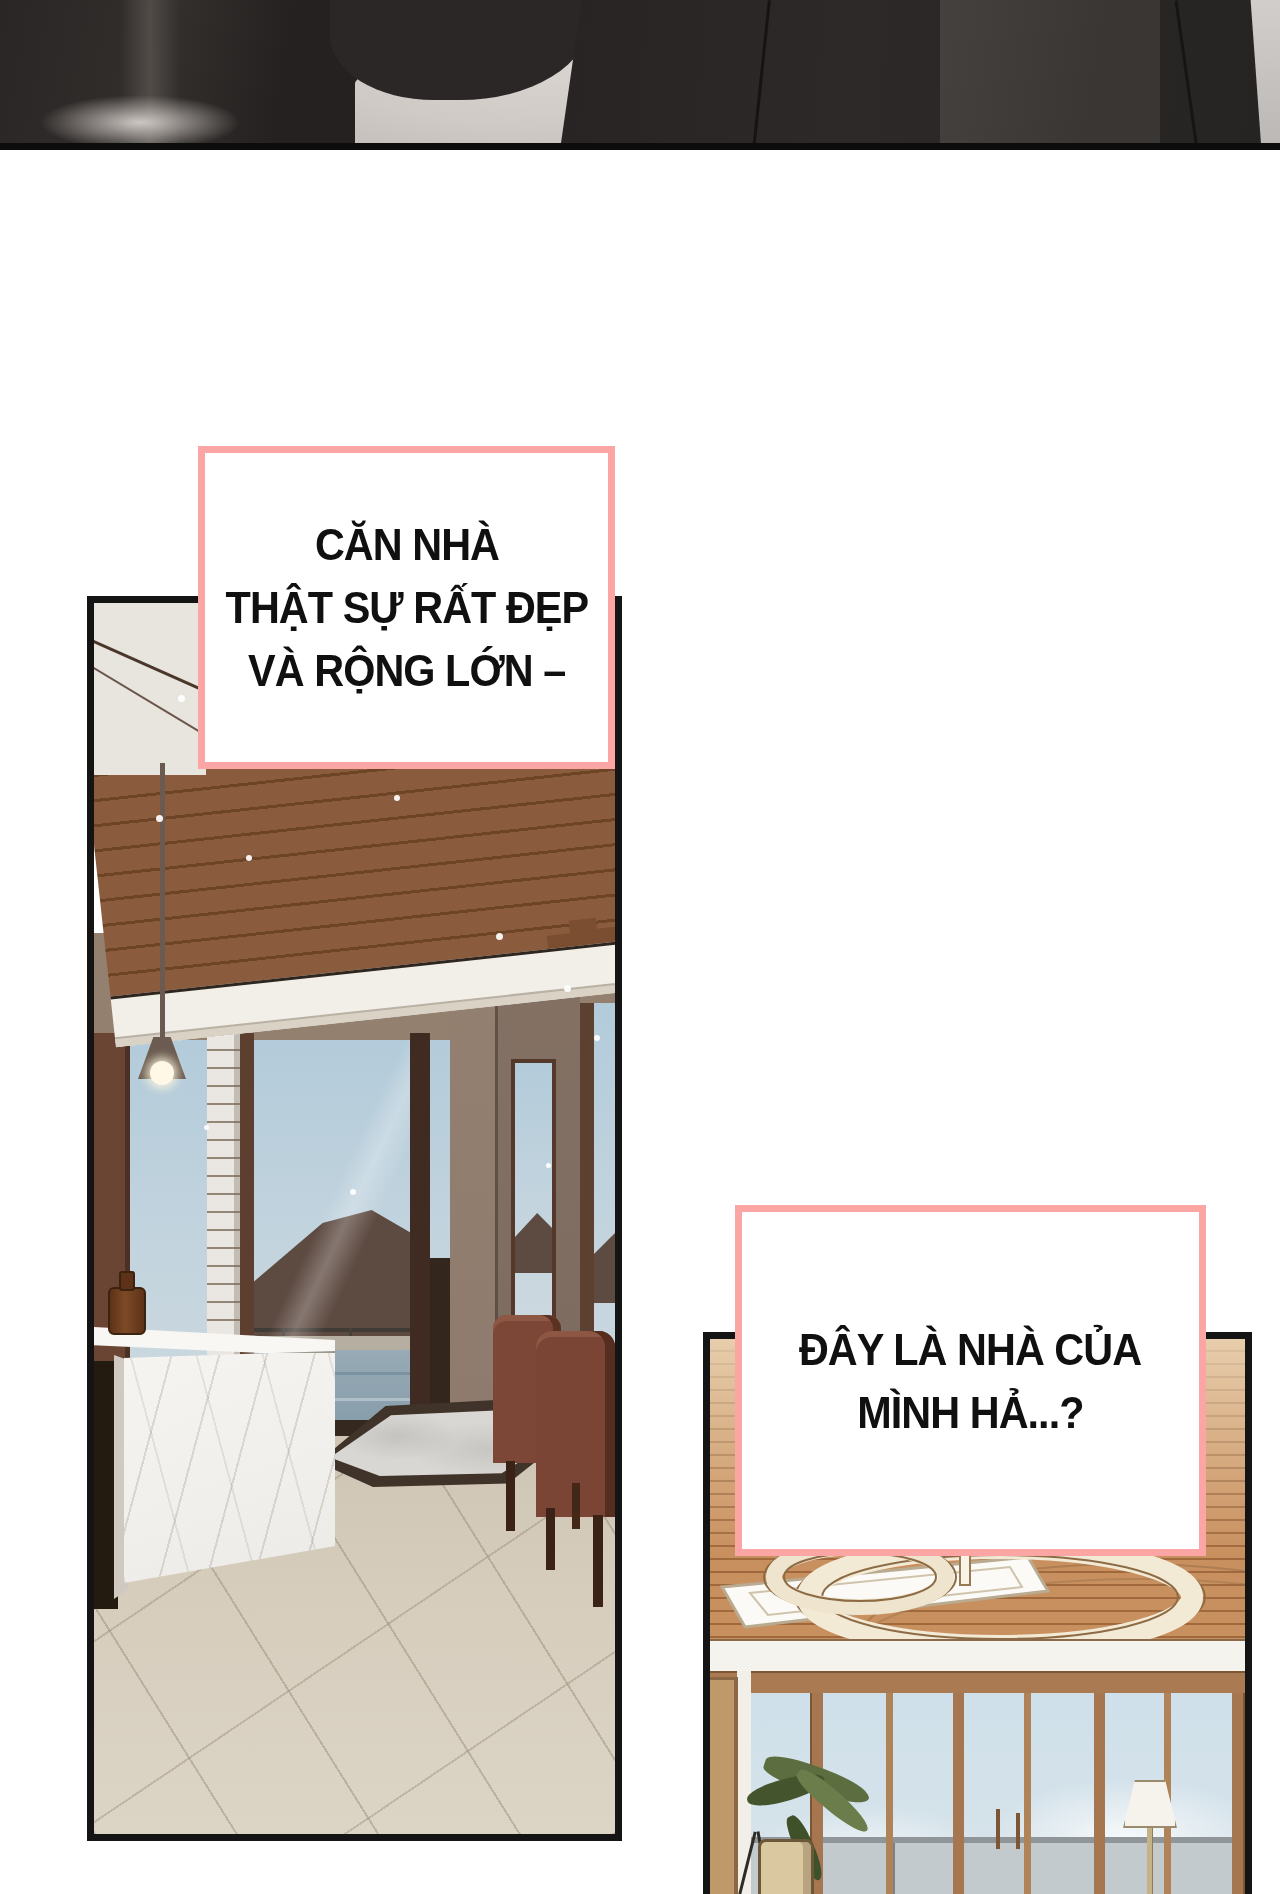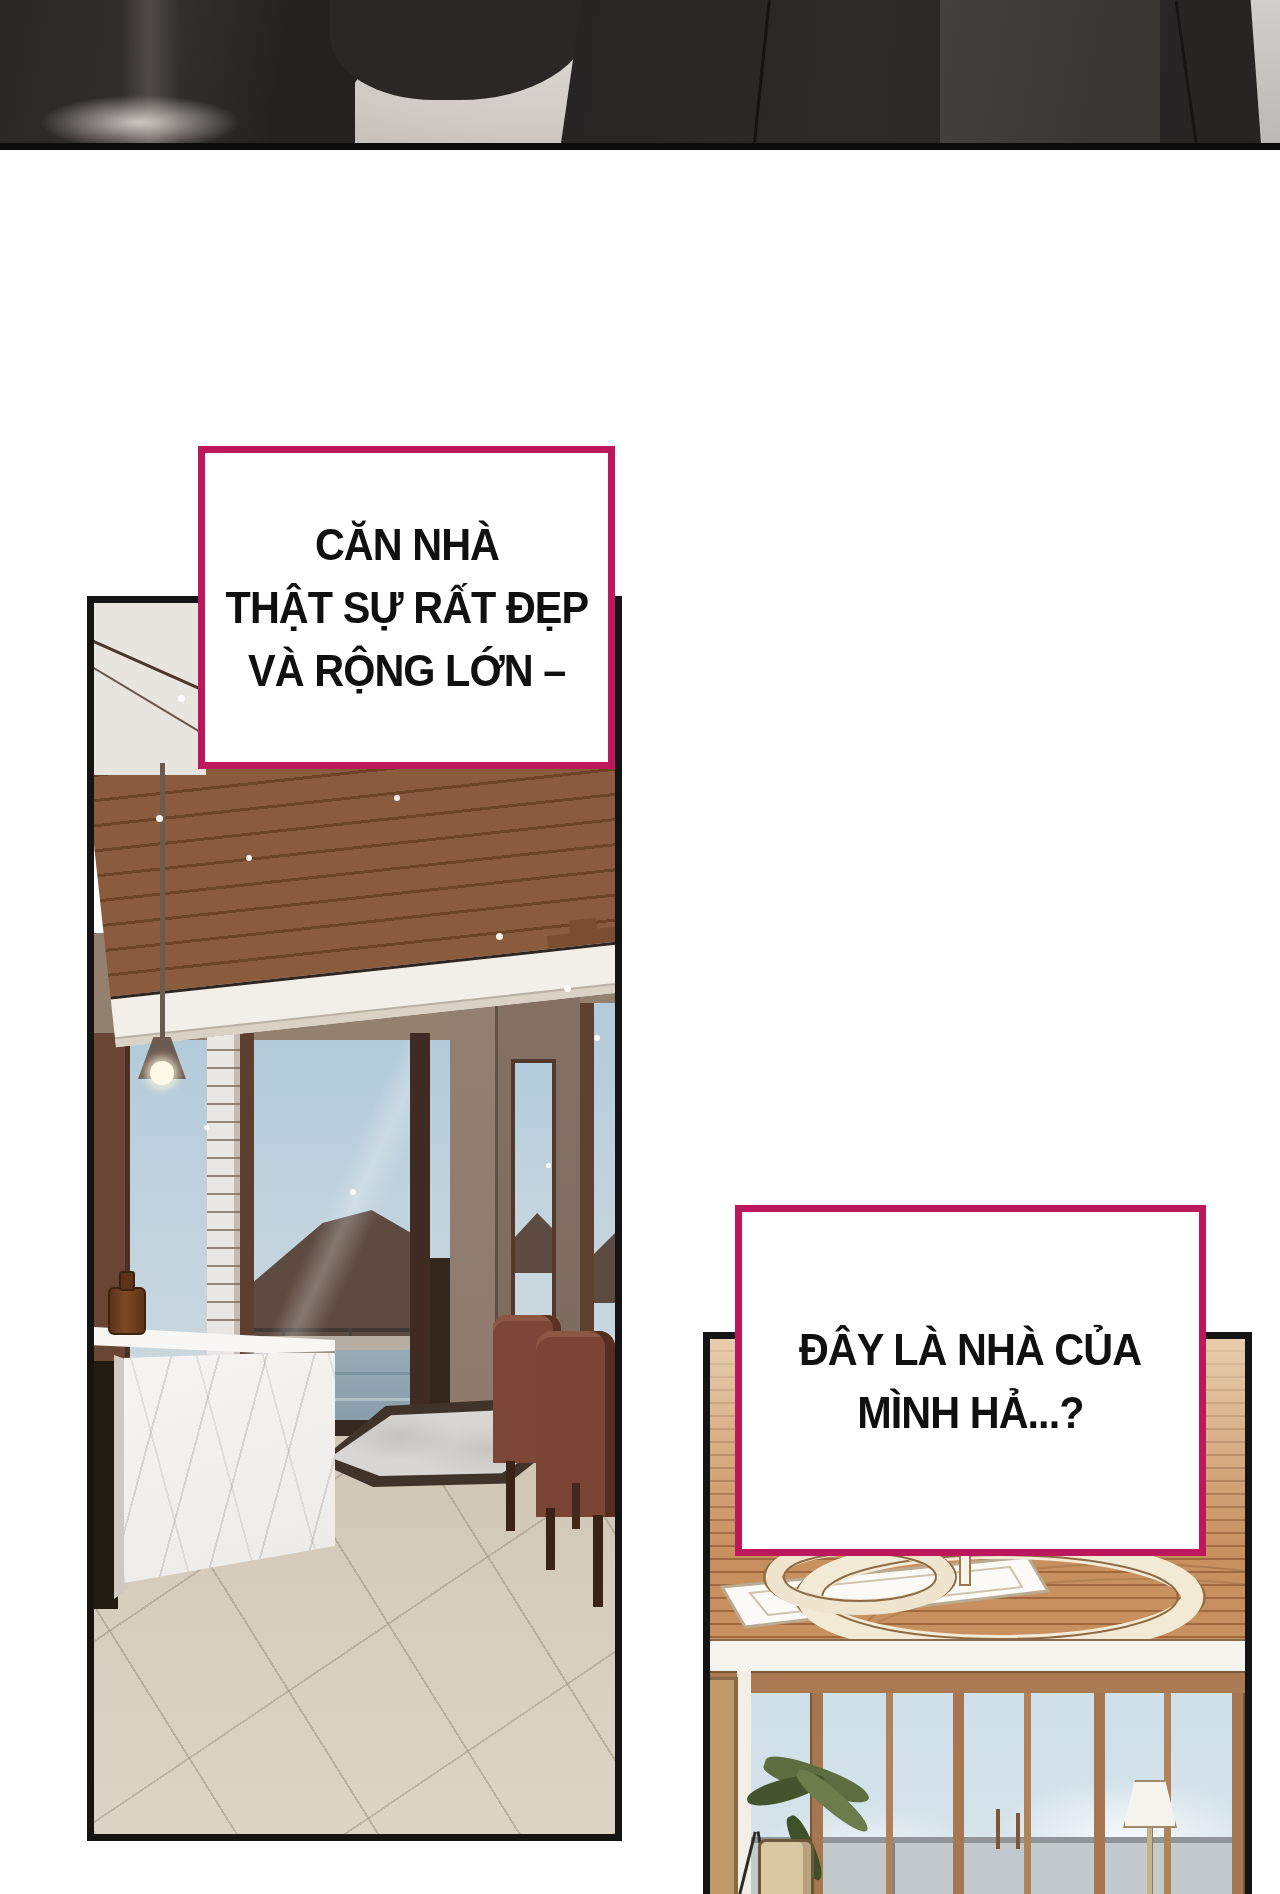--- a/index.html
+++ b/index.html
@@ -4,21 +4,21 @@
 <style>
   html,body{margin:0;padding:0;background:#ffffff;}
   #page{position:relative;width:1280px;height:1894px;background:#ffffff;overflow:hidden;
         font-family:"Liberation Sans",sans-serif;}
   .abs{position:absolute;}
   
   #top-strip{left:0;top:0;width:1280px;height:150px;background:#2b2827;border-bottom:7px solid #0c0c0c;box-sizing:border-box;overflow:hidden;}
   
   .panel{box-sizing:border-box;border:7px solid #141414;background:#fff;overflow:hidden;}
   
-  .caption{box-sizing:border-box;border:7px solid #be185d;background:#ffffff;display:flex;flex-direction:column;
+  .caption{box-sizing:border-box;border:7px solid #fca5a5;background:#ffffff;display:flex;flex-direction:column;
            align-items:center;justify-content:center;z-index:6;}
   .cap-line{font-weight:700;font-size:44px;line-height:63px;color:#101010;letter-spacing:-1px;
             transform:scaleX(.94);white-space:nowrap;
             text-shadow:2px 0 0 #fff,-2px 0 0 #fff,0 2px 0 #fff,0 -2px 0 #fff;}
   
   .sky1{background:linear-gradient(180deg,#b3cbda 0%,#c3d4de 55%,#ccd8df 100%);}
   .dot{position:absolute;border-radius:50%;background:#ffffff;opacity:.92;}
   .woodstripes1{background:repeating-linear-gradient(180deg,#8b5b3d 0 22px,#6e4427 22px 25px);}
   .woodstripes2{background:repeating-linear-gradient(180deg,#c9905f 0 11px,#a0693d 11px 13px);}
   .floor1{background:

